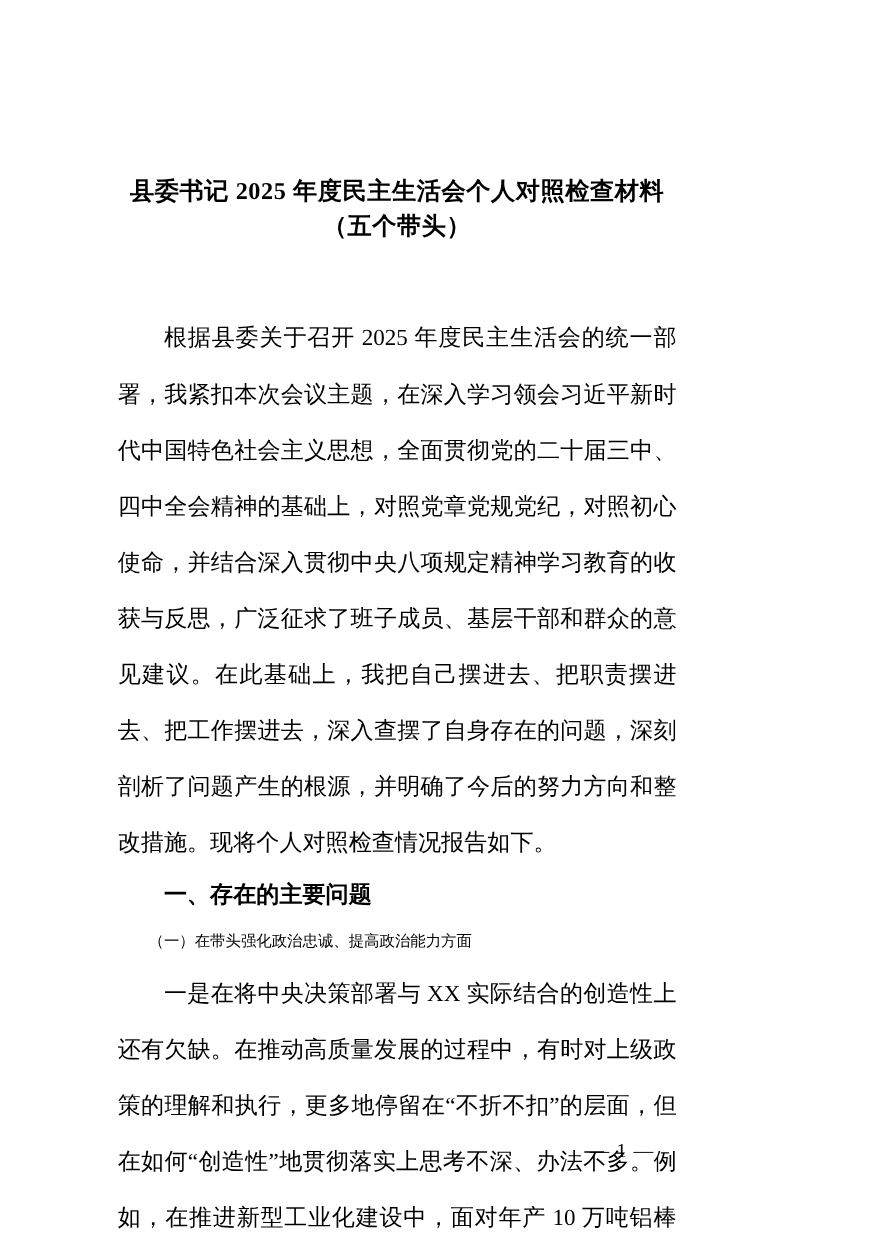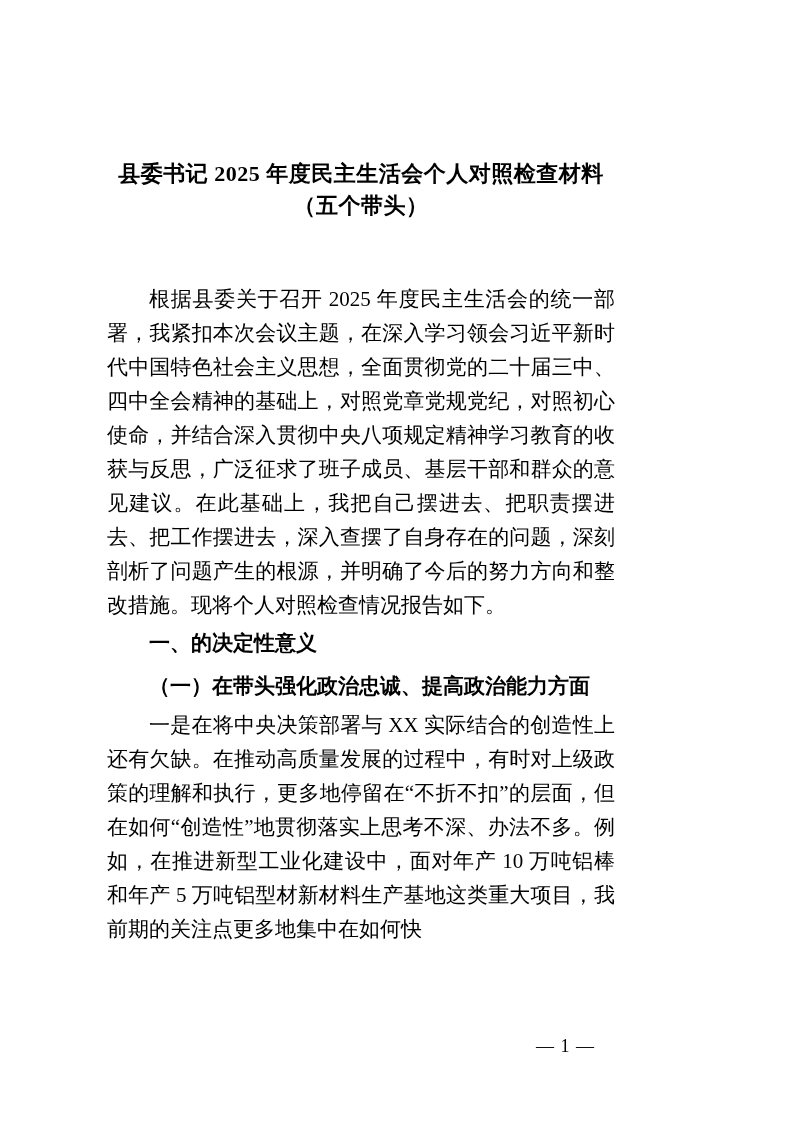--- a/index.html
+++ b/index.html
@@ -26,58 +26,58 @@
     margin: 0 0 60px 0;
     font-size: 22px;
     font-weight: bold;
     text-align: center;
     line-height: 32px;
     letter-spacing: 0.5px;
   }
   .body-para {
     margin: 0;
     font-size: 21px;
-    line-height: 34px;
+    line-height: 51px;
     text-align: justify;
     text-indent: 2em;
     word-break: break-all;
   }
   .section-heading {
     margin: 0;
     font-size: 21px;
     line-height: 43px;
     font-weight: bold;
     text-indent: 2em;
   }
   .sub-heading {
     margin: 0;
-    font-size: 21px;
+    font-size: 14px;
     line-height: 43px;
-    font-weight: bold;
+    font-weight: normal;
     text-indent: 2em;
   }
   .page-footer {
     position: absolute;
     right: 128px;
     bottom: 66px;
     font-size: 18px;
     line-height: 20px;
     letter-spacing: 1px;
   }
 </style>
 </head>
 <body>
 
 <div class="page">
 
   <h1 class="doc-title">县委书记 2025 年度民主生活会个人对照检查材料（五个带头）</h1>
 
   <p class="body-para">根据县委关于召开 2025 年度民主生活会的统一部署，我紧扣本次会议主题，在深入学习领会习近平新时代中国特色社会主义思想，全面贯彻党的二十届三中、四中全会精神的基础上，对照党章党规党纪，对照初心使命，并结合深入贯彻中央八项规定精神学习教育的收获与反思，广泛征求了班子成员、基层干部和群众的意见建议。在此基础上，我把自己摆进去、把职责摆进去、把工作摆进去，深入查摆了自身存在的问题，深刻剖析了问题产生的根源，并明确了今后的努力方向和整改措施。现将个人对照检查情况报告如下。</p>
 
-  <h2 class="section-heading">一、的决定性意义</h2>
+  <h2 class="section-heading">一、存在的主要问题</h2>
 
   <h3 class="sub-heading">（一）在带头强化政治忠诚、提高政治能力方面</h3>
 
 
   <p class="body-para">一是在将中央决策部署与 XX 实际结合的创造性上还有欠缺。在推动高质量发展的过程中，有时对上级政策的理解和执行，更多地停留在“不折不扣”的层面，但在如何“创造性”地贯彻落实上思考不深、办法不多。例如，在推进新型工业化建设中，面对年产 10 万吨铝棒和年产 5 万吨铝型材新材料生产基地这类重大项目，我前期的关注点更多地集中在如何快</p>
 
   <div class="page-footer">— 1 —</div>
 
 </div>
 

